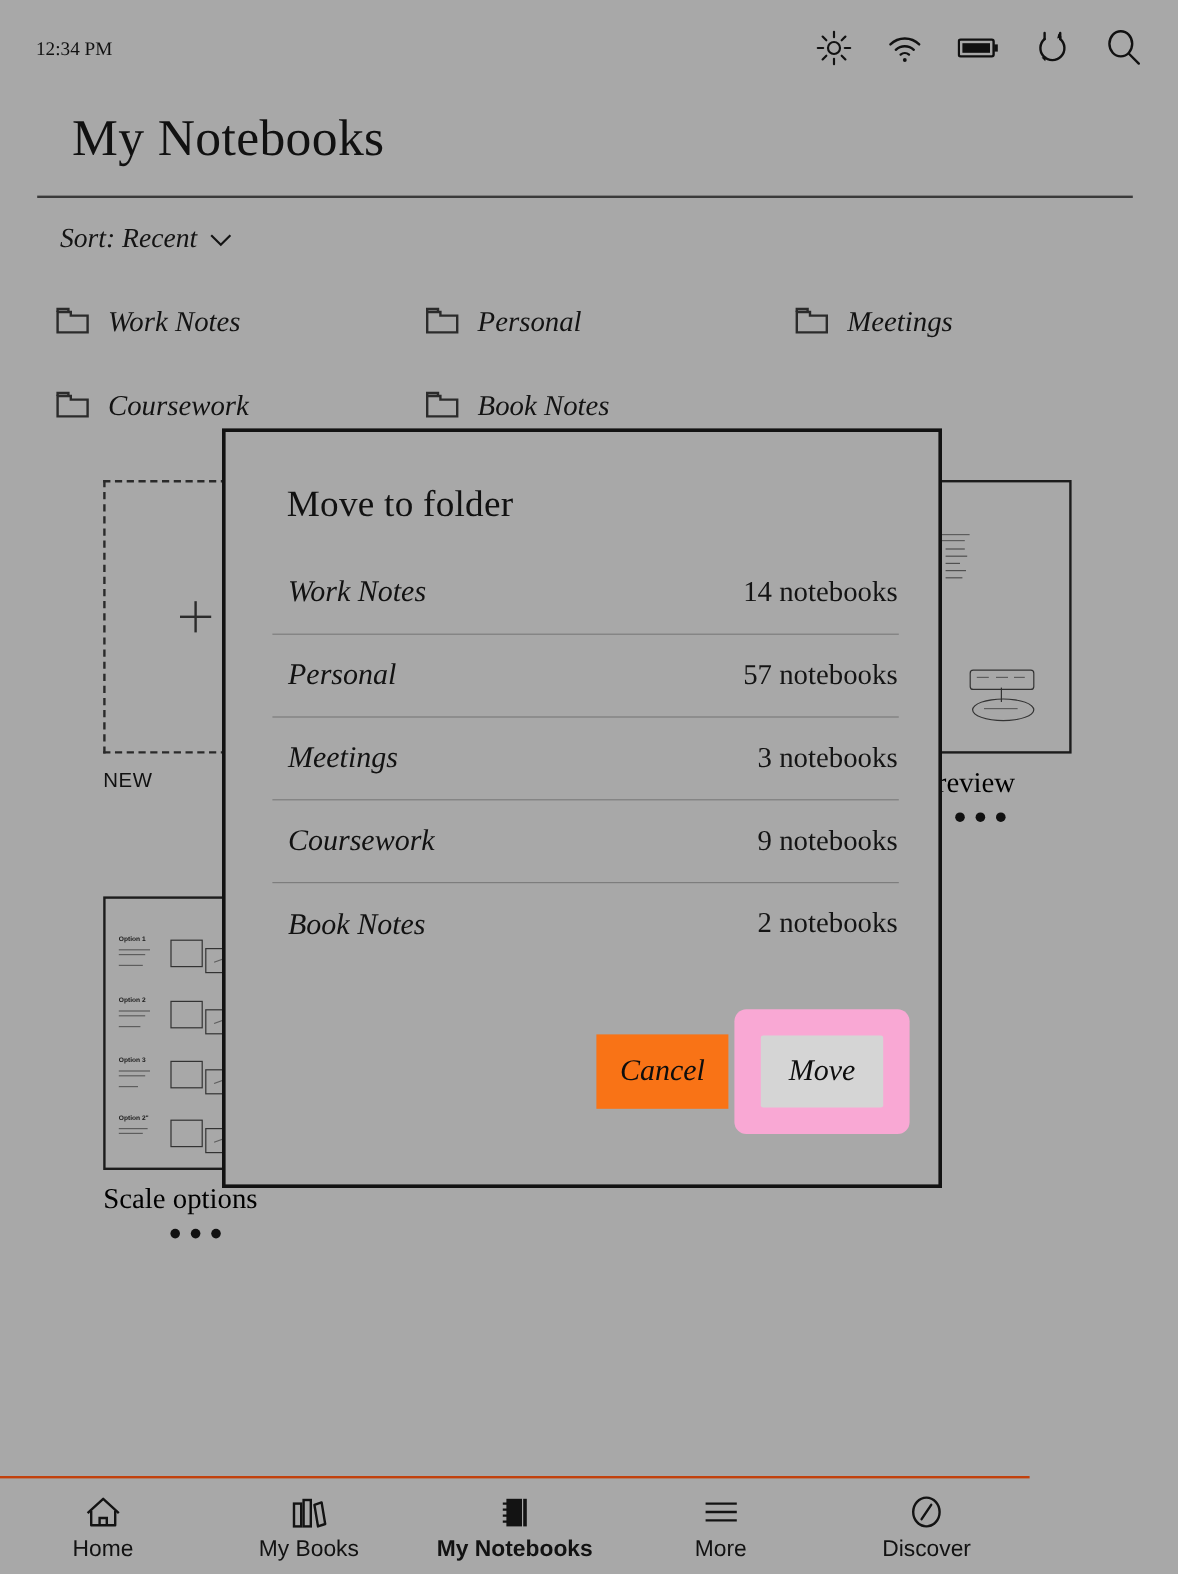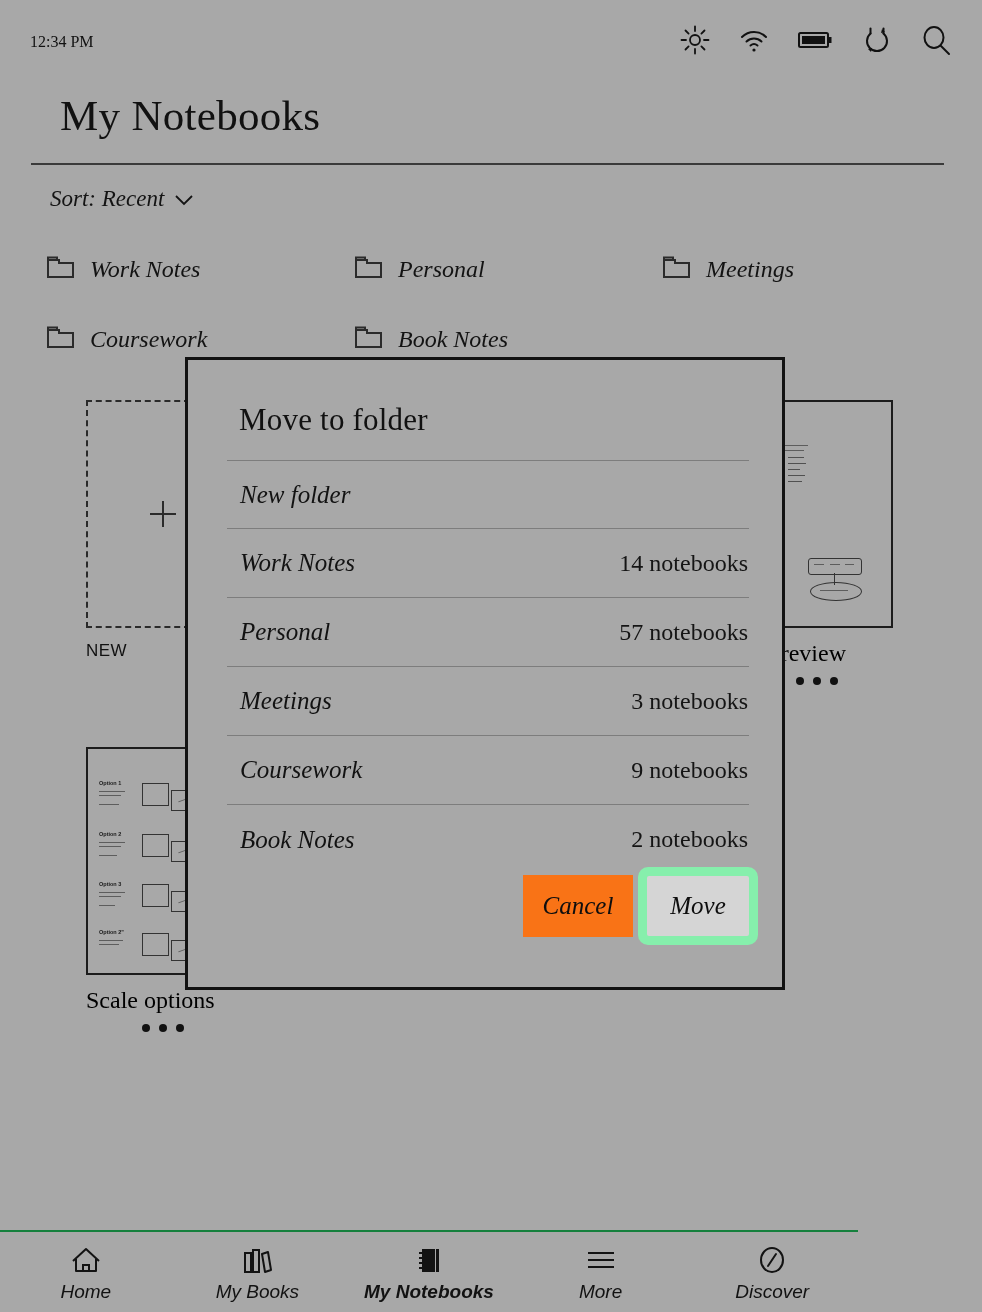--- a/index.html
+++ b/index.html
@@ -263,23 +263,23 @@
     color: #0e0e0e;
     font-family: "Liberation Serif", serif;
     font-style: italic;
     font-size: 25px;
     width: 110px;
     height: 62px;
     padding: 0;
     cursor: pointer;
   }
   #move-button-wrap {
-    background: #86efac;
+    background: #f9a8d4;
     border-radius: 10px;
-    padding: 9px;
+    padding: 22px;
     margin-left: 5px;
   }
   #move-button {
     background: #d5d5d5;
     border: none;
     color: #0e0e0e;
     font-family: "Liberation Serif", serif;
     font-style: italic;
     font-size: 25px;
     width: 102px;
@@ -289,24 +289,23 @@
     cursor: pointer;
   }
 
   
   #bottom-nav {
     position: absolute;
     left: 0;
     bottom: 0;
     width: 858px;
     height: 82px;
-    border-top: 2px solid #15803d;
+    border-top: 2px solid #c2410c;
     display: flex;
     box-sizing: border-box;
-    font-style: italic;
   }
   .nav-item {
     flex: 1;
     display: flex;
     flex-direction: column;
     align-items: center;
     justify-content: center;
     gap: 6px;
     padding-top: 4px;
     cursor: pointer;
@@ -554,24 +553,20 @@
 
 </div>
 
 <div id="modal-overlay">
   <div id="move-dialog">
 
     <div id="dialog-title">Move to folder</div>
 
     <div id="dialog-list">
 
-      <div class="dlg-row first">
-        <span class="dlg-name">New folder</span>
-        <span class="dlg-count"></span>
-      </div>
 
       <div class="dlg-row">
         <span class="dlg-name">Work Notes</span>
         <span class="dlg-count">14 notebooks</span>
       </div>
 
       <div class="dlg-row">
         <span class="dlg-name">Personal</span>
         <span class="dlg-count">57 notebooks</span>
       </div>

